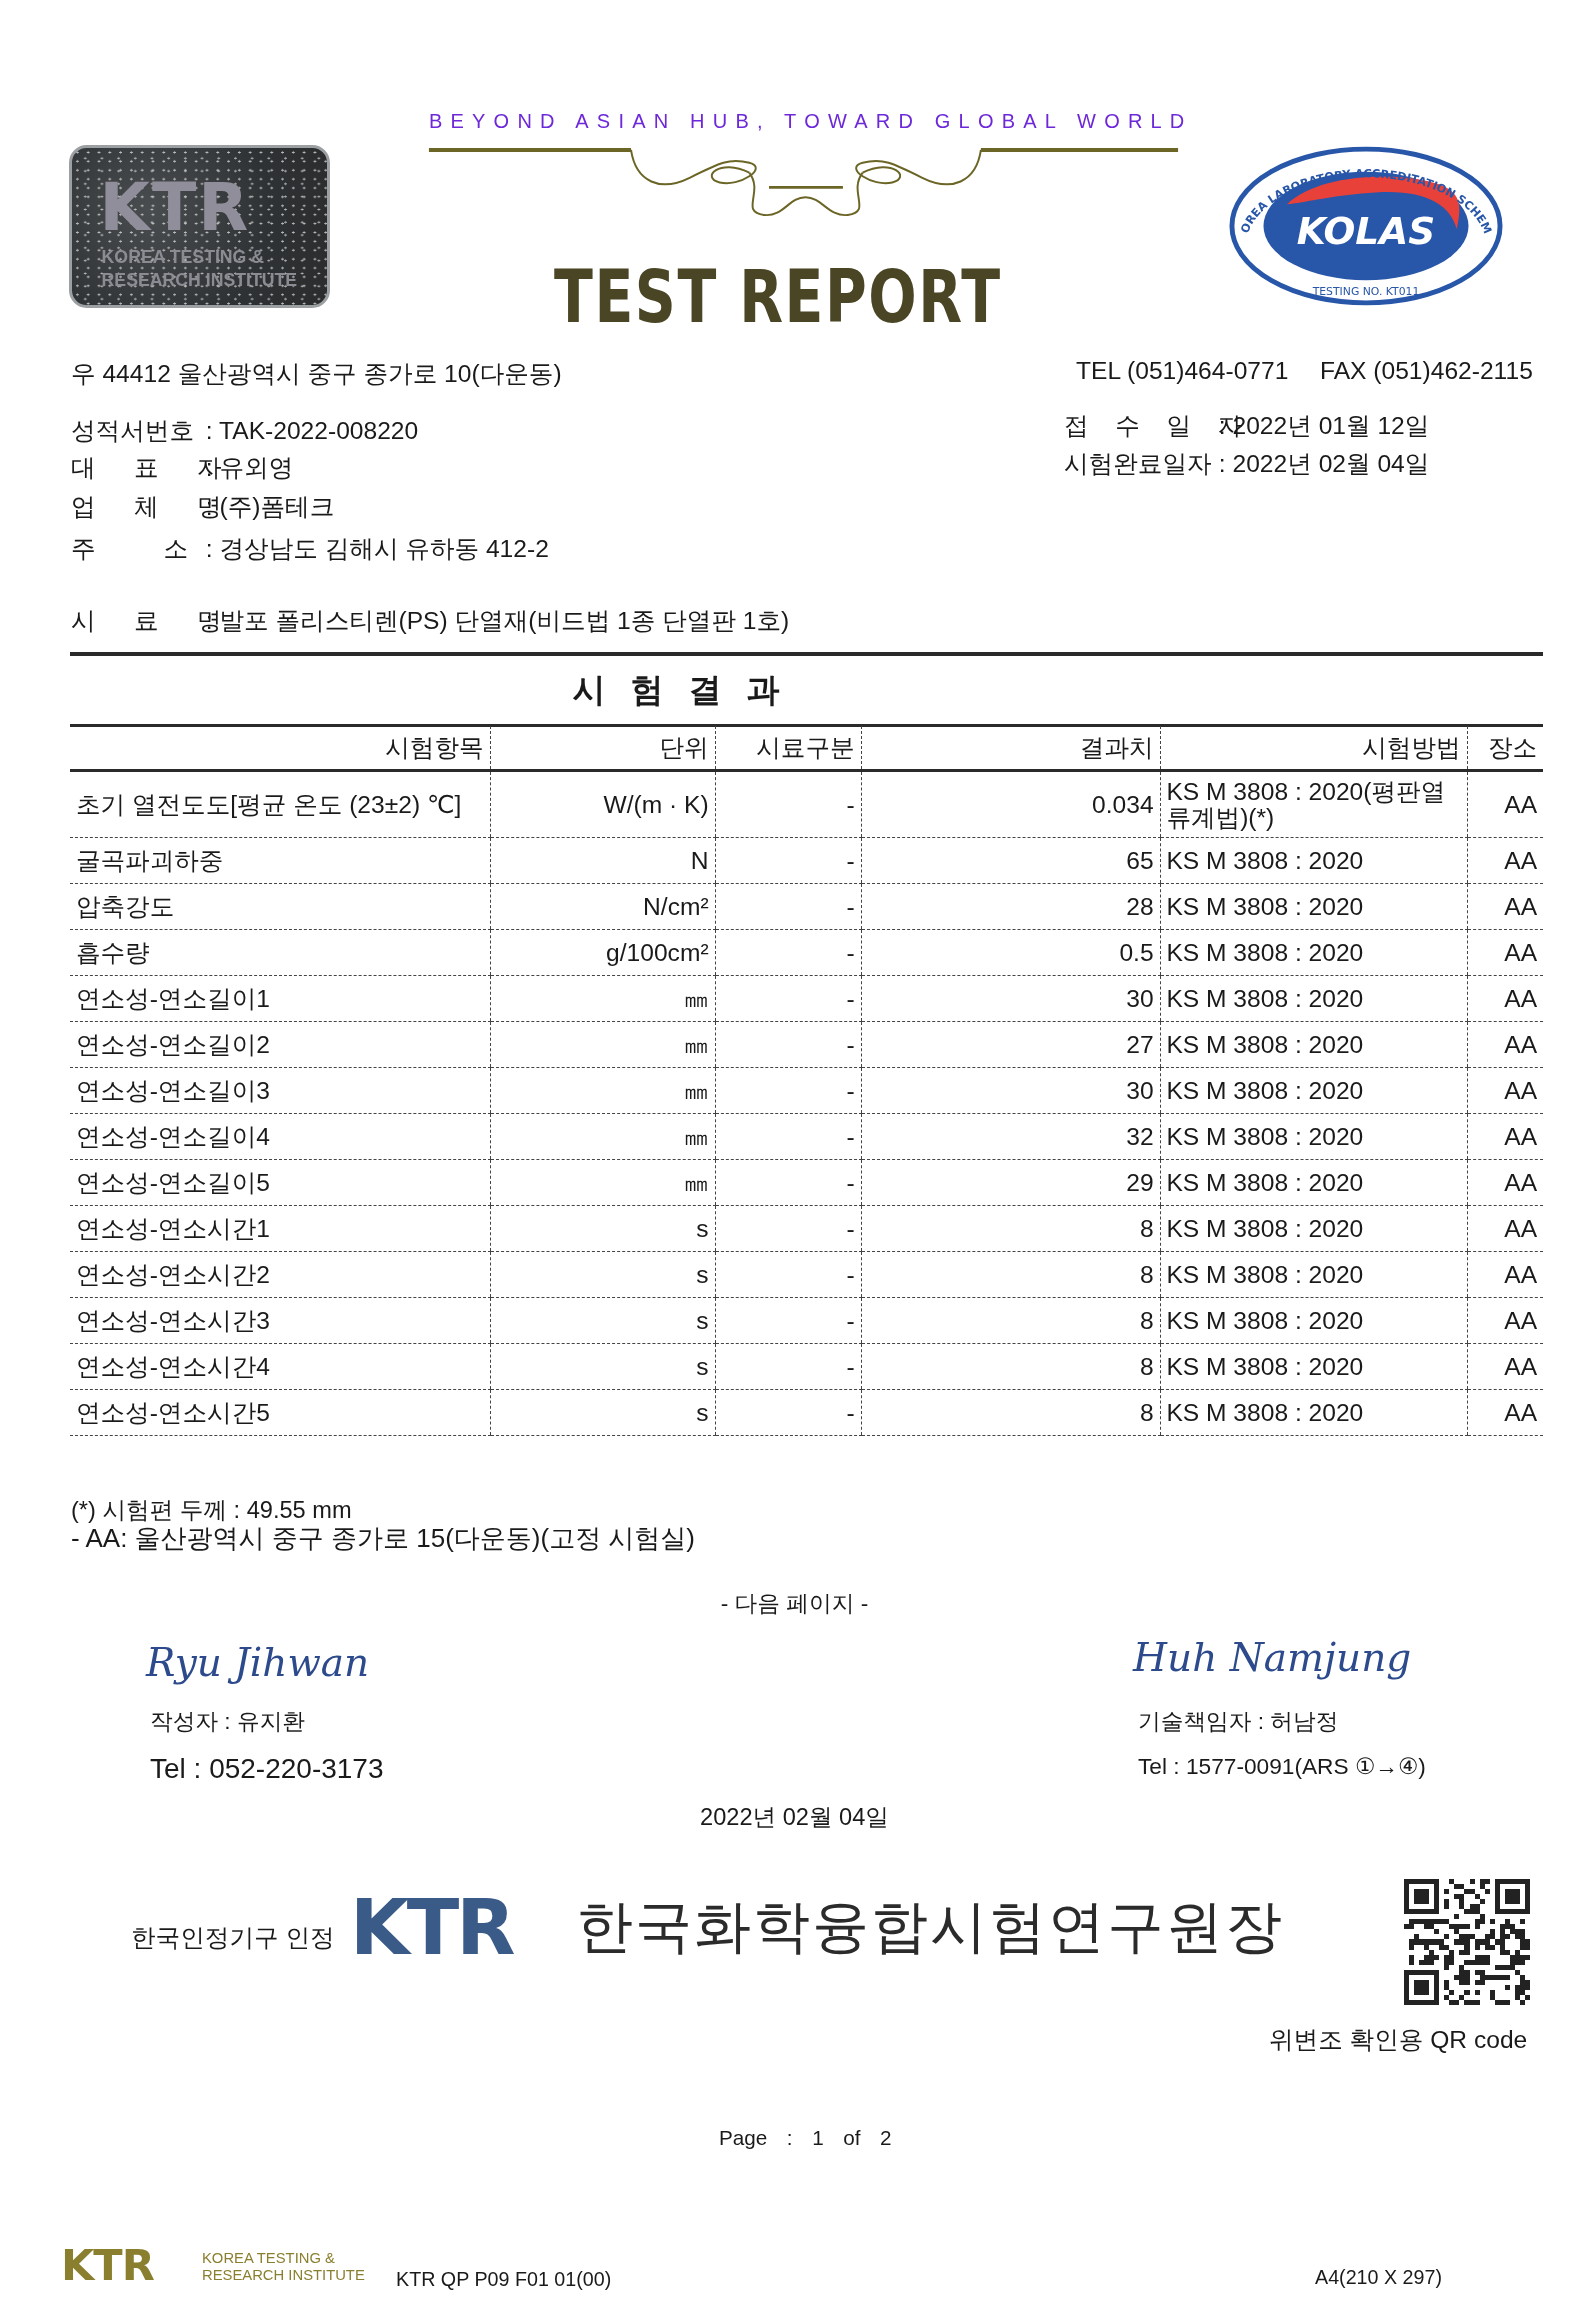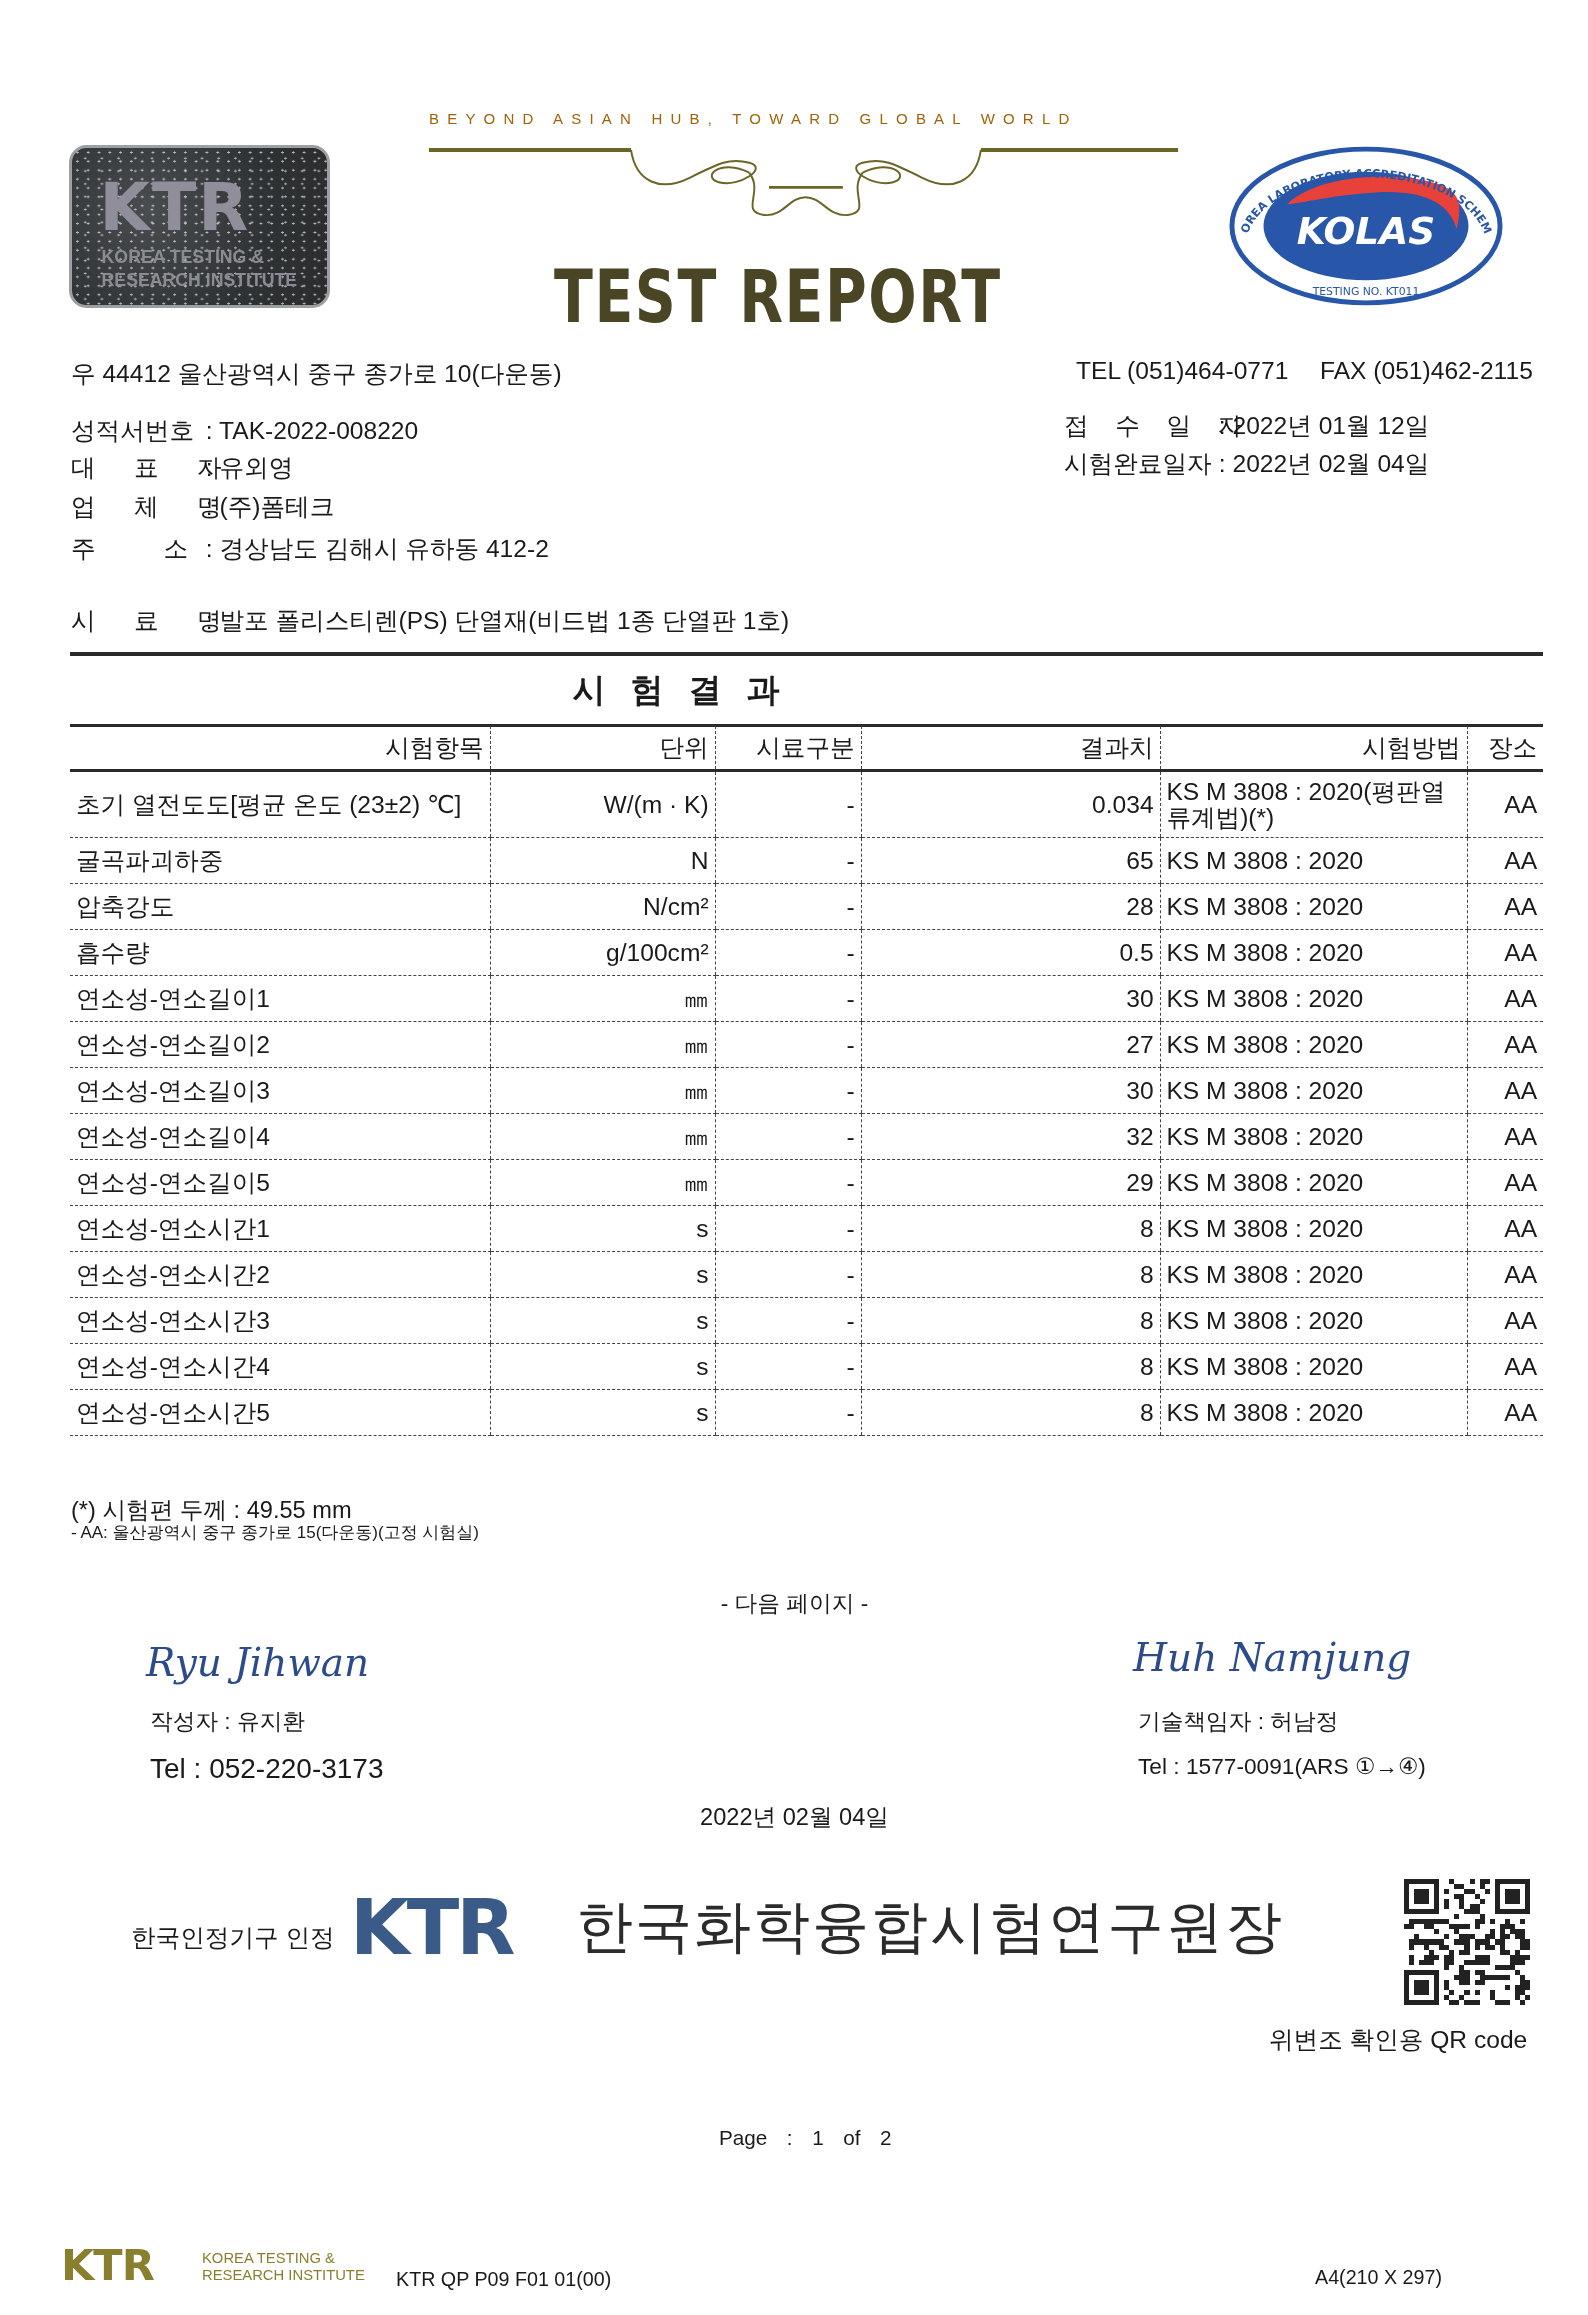--- a/index.html
+++ b/index.html
@@ -1,21 +1,21 @@
 <!DOCTYPE html>
 <html><head>
 <meta charset="utf-8">
 <style>
   html, body { margin:0; padding:0; background:#ffffff; }
   body { width:1589px; height:2316px; position:relative; overflow:hidden;
          font-family:"Liberation Sans", "DejaVu Sans", sans-serif; color:#1a1a1a; }
   .abs { position:absolute; }
 
   
-  .tagline { left:429px; top:110px; font-size:15px; letter-spacing:8.2px; color:#a16207; white-space:nowrap; }
+  .tagline { left:429px; top:110px; font-size:20px; letter-spacing:8.2px; color:#6d28d9; white-space:nowrap; }
   .title { left:554px; top:254px; font-size:73px; font-weight:bold; color:#4a4524; letter-spacing:2px;
            font-family:"DejaVu Sans", sans-serif; transform:scaleX(0.78); transform-origin:left top; white-space:nowrap; }
   .ktr-holo { left:69px; top:145px; width:261px; height:163px; border-radius:17.7px;
               background: radial-gradient(circle at 30% 40%, #4a4d4f 0%, #2f3234 60%, #2a2c2d 100%);
               border:3px solid #9da0a2; box-sizing:border-box; overflow:hidden; }
   .ktr-holo .big { position:absolute; left:27.6px; top:21.7px; font-size:65px; font-weight:bold; color:#8f8e9a; letter-spacing:2px;
                    font-family:"DejaVu Sans", sans-serif; }
   .ktr-holo .sm { position:absolute; left:29.6px; font-size:17.7px; color:#8b8b93; font-weight:bold; white-space:nowrap; }
   .ktr-holo .speck { position:absolute; inset:0;
      background-image: radial-gradient(#e8e8e8 1px, transparent 1.5px), radial-gradient(#dcdcdc 1px, transparent 1.6px);
@@ -247,21 +247,21 @@
         <td class="c-unit">s</td>
         <td class="c-type">-</td>
         <td class="c-val">8</td>
         <td class="c-meth">KS M 3808 : 2020</td>
         <td class="c-loc">AA</td>
       </tr>
     </tbody>
 </table>
 
 <div class="abs t24" style="left:71px;top:1494px;font-size:23.6px">(*) 시험편 두께 : 49.55 mm</div>
-<div class="abs t24" style="left:71px;top:1521px;font-size:17px">- AA: 울산광역시 중구 종가로 15(다운동)(고정 시험실)</div>
+<div class="abs t24" style="left:71px;top:1521px;font-size:26px">- AA: 울산광역시 중구 종가로 15(다운동)(고정 시험실)</div>
 <div class="abs t24" style="left:0;width:1589px;text-align:center;top:1588px;font-size:22.7px">- 다음 페이지 -</div>
 
 <div class="abs sig" style="left:146px;top:1640px">Ryu Jihwan</div>
 <div class="abs t24" style="left:150px;top:1706px;font-size:22.7px">작성자 : 유지환</div>
 <div class="abs t24" style="left:150px;top:1753px;font-size:28px">Tel : 052-220-3173</div>
 
 <div class="abs sig" style="left:1133px;top:1635px">Huh Namjung</div>
 <div class="abs t24" style="left:1138px;top:1706px;font-size:22.7px">기술책임자 : 허남정</div>
 <div class="abs t24" style="left:1138px;top:1753px;font-size:22.7px">Tel : 1577-0091(ARS ①→④)</div>
 

